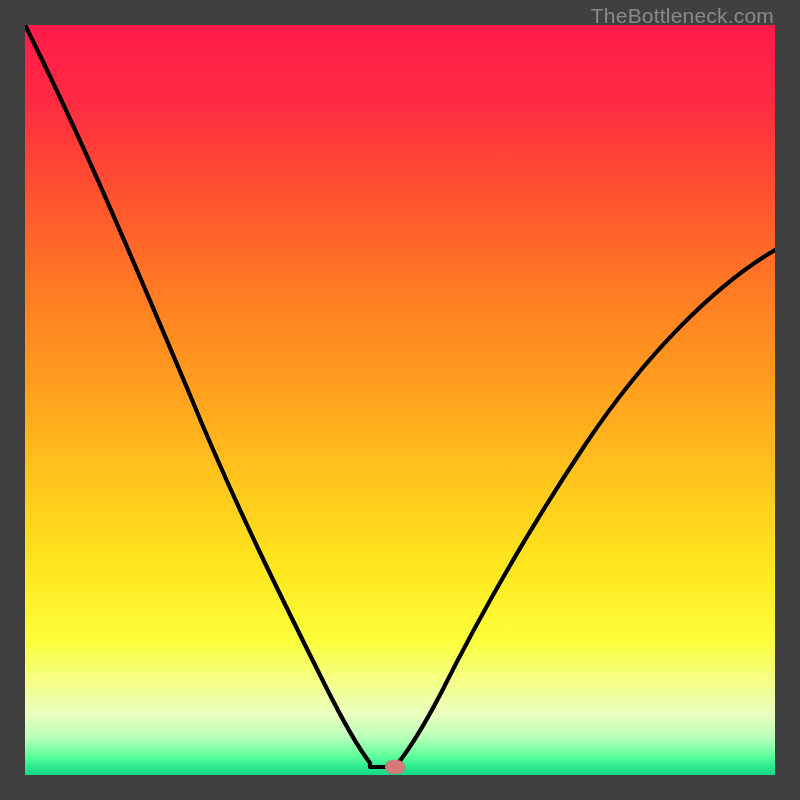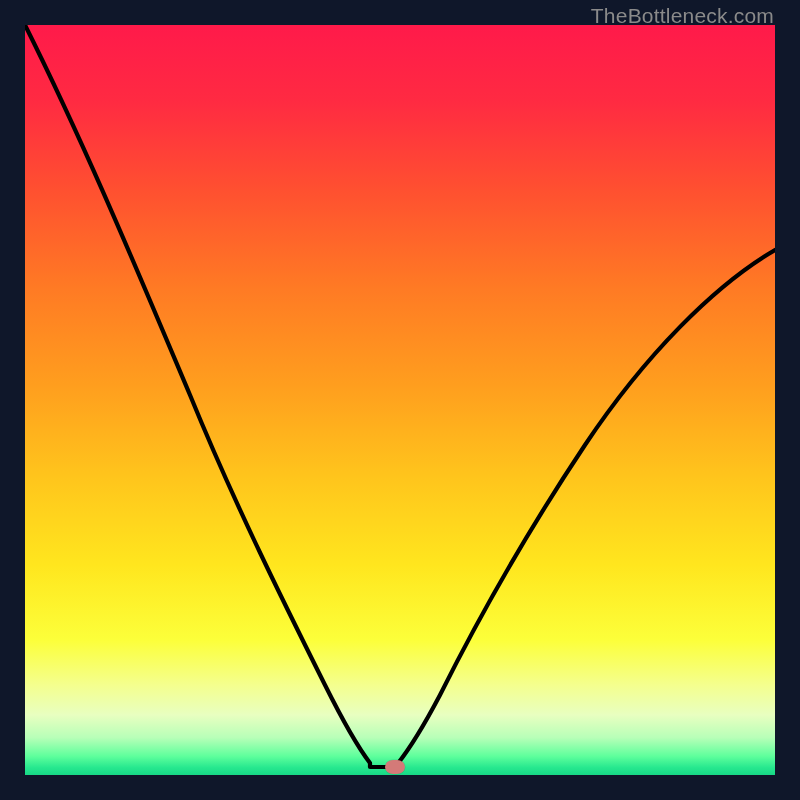--- a/index.html
+++ b/index.html
@@ -8,21 +8,21 @@
     width: 800px;
     height: 800px;
     background: #000;
     overflow: hidden;
     font-family: Arial, Helvetica, sans-serif;
   }
   .frame {
     position: relative;
     width: 800px;
     height: 800px;
-    background: #0f172a;
+    background: #404040;
   }
   .plot {
     position: absolute;
     left: 25px;
     top: 25px;
     width: 750px;
     height: 750px;
     background: linear-gradient(to bottom,
       #ff1a4a 0%,
       #ff2a42 10%,

